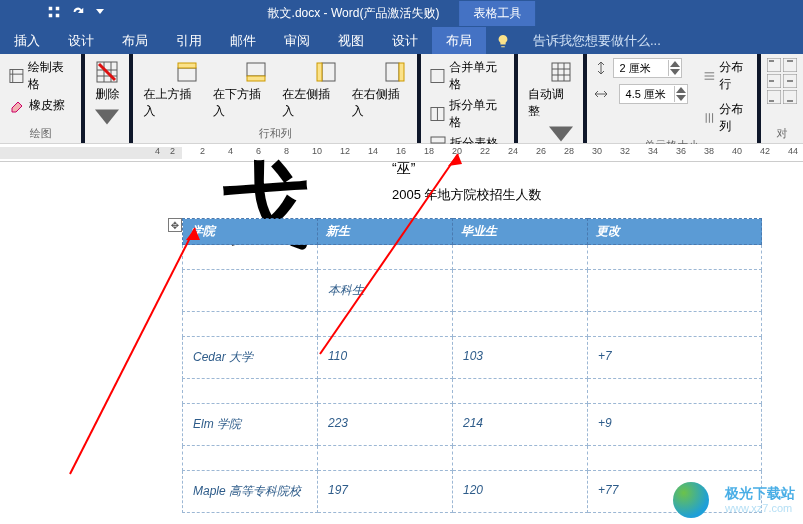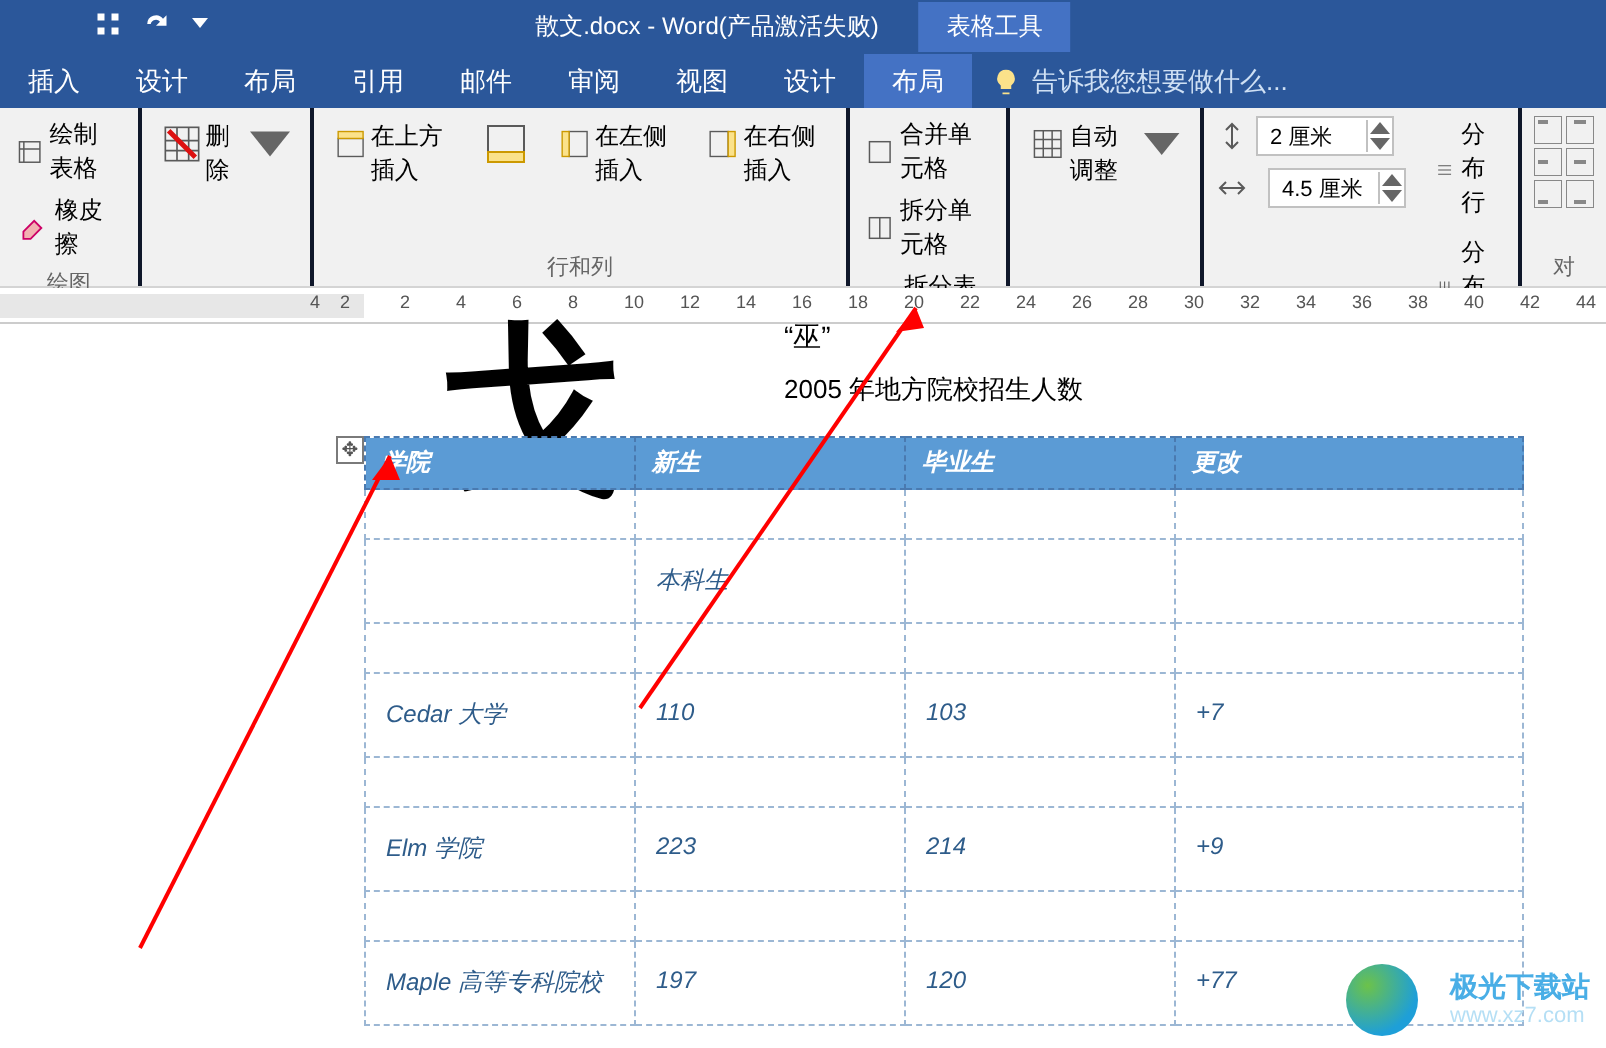--- a/index.html
+++ b/index.html
@@ -9,29 +9,29 @@
 .title-bar { background: #2b579a; height: 27px; display: flex; align-items: center; color: #fff; font-size: 12px; position: relative; padding-left: 37px; }
 .title-bar .quick { display: flex; gap: 10px; padding-left: 10px; }
 .title-bar .quick svg { fill: #fff; }
 .title-bar .title { position: absolute; left: 50%; transform: translateX(-50%); display: flex; align-items: center; gap: 20px; }
 .title-bar .tools-label { background: #4472c4; padding: 4px 14px; font-size: 12px; }
 
 
 .tabs { background: #2b579a; height: 27px; display: flex; align-items: stretch; color: #fff; font-size: 13px; }
 .tabs .tab { padding: 4px 14px; display: flex; align-items: center; cursor: pointer; }
 .tabs .tab.active { background: #4472c4; }
-.tabs .tell { display: flex; align-items: center; gap: 6px; color: #cfe0f4; padding-left: 10px; }
+.tabs .tell { display: flex; align-items: center; gap: 23px; color: #cfe0f4; padding-left: 10px; }
 .tabs .tell svg { fill: #fbe28a; }
 
 
 .ribbon { background: #f1f1f1; border-bottom: 1px solid #d4d4d4; height: 90px; display: flex; font-size: 12px; }
-.group { display: flex; flex-direction: column; align-items: center; border-right: 2px solid #0f172a; padding: 4px 6px 2px; justify-content: space-between; }
+.group { display: flex; flex-direction: column; align-items: center; border-right: 4px solid #0f172a; padding: 4px 6px 2px; justify-content: space-between; }
 .group-label { color: #666; font-size: 11px; padding-top: 2px; }
 .group-body { display: flex; gap: 6px; align-items: flex-start; }
-.btn-v { display: flex; flex-direction: row; align-items: flex-start; gap: 2px; padding: 2px 4px; cursor: pointer; }
+.btn-v { display: flex; flex-direction: column; align-items: flex-end; gap: 2px; padding: 2px 4px; cursor: pointer; }
 .btn-v svg { width: 24px; height: 24px; }
 .small-stack { display: flex; flex-direction: column; gap: 2px; }
 .small-row { display: flex; align-items: center; gap: 4px; font-size: 12px; padding: 1px 3px; cursor: pointer; }
 .small-row svg { width: 16px; height: 16px; }
 .spin { display: flex; align-items: center; border: 1px solid #c1c1c1; background: #fff; height: 20px; font-size: 11px; }
 .spin svg { width: 12px; height: 8px; }
 .spin .arrows { display: flex; flex-direction: column; border-left: 1px solid #c1c1c1; }
 .spin .val { padding: 0 6px; min-width: 54px; }
 
 
@@ -143,20 +143,21 @@
             <rect x="3" y="8" width="18" height="13" fill="none" stroke="#5a5a5a"></rect>
             <rect x="3" y="3" width="18" height="5" fill="#fbe28a" stroke="#c90"></rect>
           </svg>
           <span>在上方插入</span>
         </div>
       <div class="btn-v">
           <svg viewBox="0 0 24 24">
             <rect x="3" y="3" width="18" height="13" fill="none" stroke="#5a5a5a"></rect>
             <rect x="3" y="16" width="18" height="5" fill="#fbe28a" stroke="#c90"></rect>
           </svg>
+          <span>在下方插入</span>
         </div>
       <div class="btn-v">
           <svg viewBox="0 0 24 24">
             <rect x="8" y="3" width="13" height="18" fill="none" stroke="#5a5a5a"></rect>
             <rect x="3" y="3" width="5" height="18" fill="#fbe28a" stroke="#c90"></rect>
           </svg>
           <span>在左侧插入</span>
         </div>
       <div class="btn-v">
           <svg viewBox="0 0 24 24">

